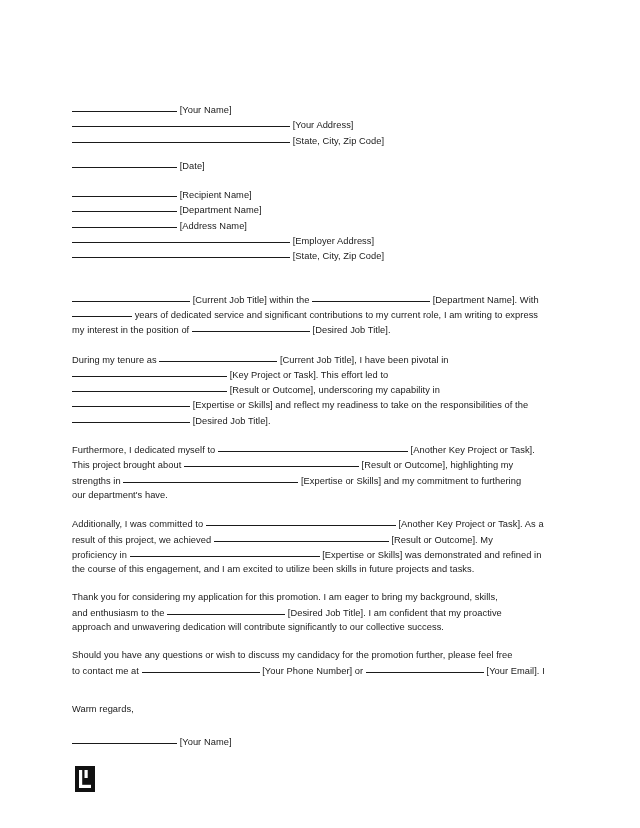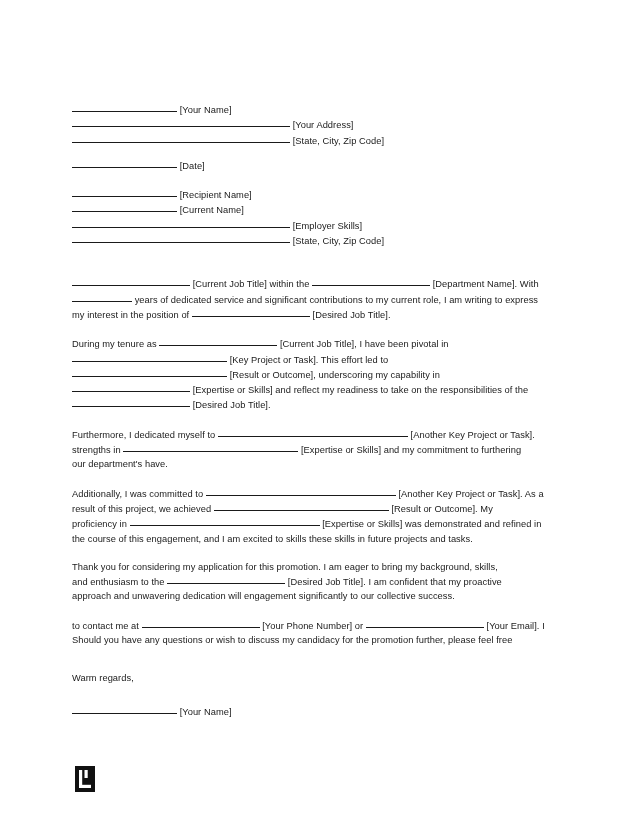--- a/index.html
+++ b/index.html
@@ -89,22 +89,23 @@
     <div class="spacer-sm"></div>
 
     <div class="para tight">
       <div class="line"><span class="blank b-date"></span> <span>[Date]</span></div>
     </div>
 
     <div class="spacer-md"></div>
 
     <div class="para tight">
       <div class="line"><span class="blank b-recip"></span> <span>[Recipient Name]</span></div>
-      <div class="line"><span class="blank b-emp"></span> <span>[Current Name]</span></div>
-      <div class="line"><span class="blank b-empaddr"></span> <span>[Employer Skills]</span></div>
+      <div class="line"><span class="blank b-dept"></span> <span>[Department Name]</span></div>
+      <div class="line"><span class="blank b-emp"></span> <span>[Address Name]</span></div>
+      <div class="line"><span class="blank b-empaddr"></span> <span>[Employer Address]</span></div>
       <div class="line"><span class="blank b-empcity"></span> <span>[State, City, Zip Code]</span></div>
     </div>
 
     <div class="spacer-md"></div>
 
 
     <div class="spacer-md"></div>
 
     <div id="paragraphs">
         <div class="para">
@@ -114,37 +115,38 @@
         </div>
         <div class="para">
           <div class="line">During my tenure as <span class="blank b-inline-md"></span> [Current Job Title], I have been pivotal in</div>
           <div class="line"><span class="blank b-inline-lg"></span> [Key Project or Task]. This effort led to</div>
           <div class="line"><span class="blank b-inline-lg"></span> [Result or Outcome], underscoring my capability in</div>
           <div class="line"><span class="blank b-inline-md"></span> [Expertise or Skills] and reflect my readiness to take on the responsibilities of the</div>
           <div class="line"><span class="blank b-inline-md"></span> [Desired Job Title].</div>
         </div>
         <div class="para">
           <div class="line">Furthermore, I dedicated myself to <span class="blank b-inline-xxl"></span> [Another Key Project or Task].</div>
+          <div class="line">This project brought about <span class="blank b-inline-xl"></span> [Result or Outcome], highlighting my</div>
           <div class="line">strengths in <span class="blank b-inline-xl"></span> [Expertise or Skills] and my commitment to furthering</div>
           <div class="line">our department's have.</div>
         </div>
         <div class="para">
           <div class="line">Additionally, I was committed to <span class="blank b-inline-xxl"></span> [Another Key Project or Task]. As a</div>
           <div class="line">result of this project, we achieved <span class="blank b-inline-xl"></span> [Result or Outcome]. My</div>
           <div class="line">proficiency in <span class="blank b-inline-xxl"></span> [Expertise or Skills] was demonstrated and refined in</div>
-          <div class="line">the course of this engagement, and I am excited to skills these skills in future projects and tasks.</div>
+          <div class="line">the course of this engagement, and I am excited to utilize been skills in future projects and tasks.</div>
         </div>
         <div class="para">
           <div class="line">Thank you for considering my application for this promotion. I am eager to bring my background, skills,</div>
           <div class="line">and enthusiasm to the <span class="blank b-inline-md"></span> [Desired Job Title]. I am confident that my proactive</div>
-          <div class="line">approach and unwavering dedication will engagement significantly to our collective success.</div>
+          <div class="line">approach and unwavering dedication will contribute significantly to our collective success.</div>
         </div>
         <div class="para">
+          <div class="line">Should you have any questions or wish to discuss my candidacy for the promotion further, please feel free</div>
           <div class="line">to contact me at <span class="blank b-inline-md"></span> [Your Phone Number] or <span class="blank b-inline-md"></span> [Your Email]. I</div>
-          <div class="line">Should you have any questions or wish to discuss my candidacy for the promotion further, please feel free</div>
         </div>
       </div>
 
     <div class="spacer-sm"></div>
 
     <div class="para tight">
       <div class="line">Warm regards,</div>
     </div>
 
     <div class="spacer-lg"></div>

